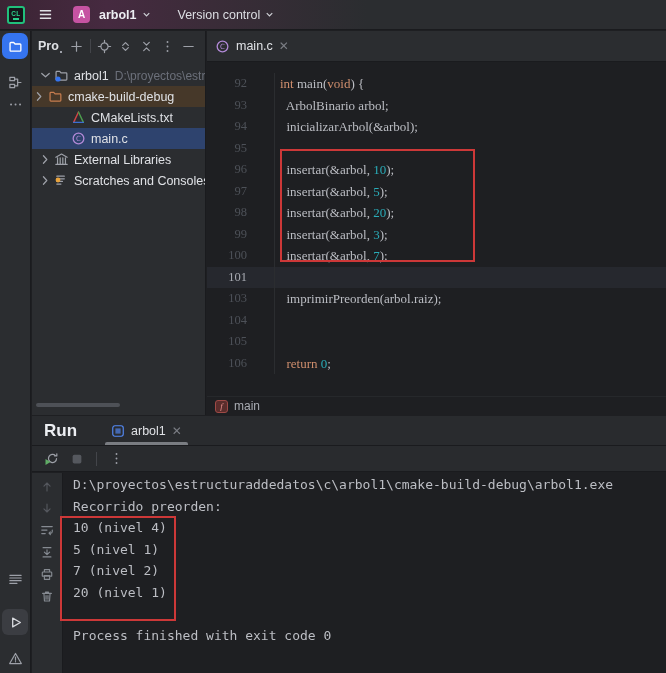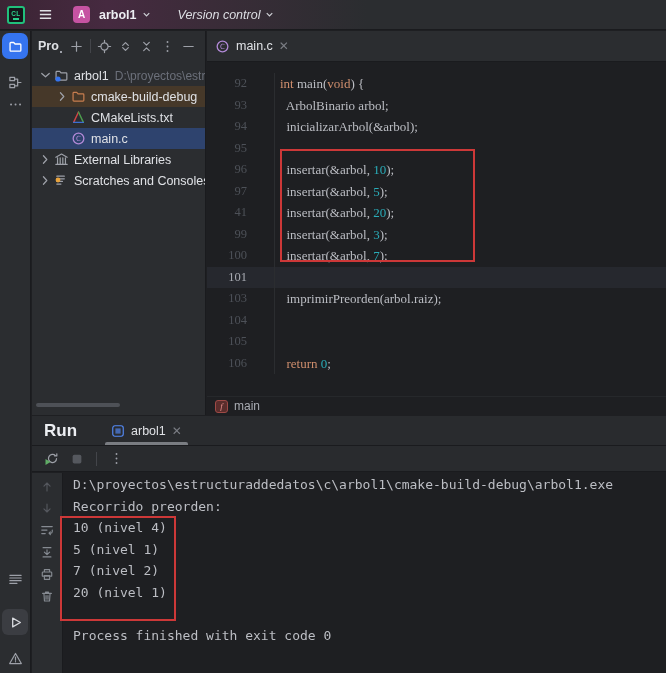--- a/index.html
+++ b/index.html
@@ -17,21 +17,21 @@
     display:flex;align-items:center;border-bottom:1px solid #1a1b1e;}
   .cl-logo{width:18px;height:18px;margin-left:7px;border:2px solid #21c07c;border-radius:3px;
     display:flex;flex-direction:column;align-items:center;justify-content:center;background:#15161a;}
   .cl-logo b{font-size:6.5px;color:#2ad18a;line-height:7px;letter-spacing:.5px;}
   .cl-logo i{display:block;width:6px;height:2px;background:#2ad18a;margin-top:1px;}
   .tb-icon{width:16px;height:16px;display:inline-flex;align-items:center;justify-content:center;}
   .hamburger{margin-left:12px;}
   .avatar{width:17px;height:17px;border-radius:4px;background:#c653a2;margin-left:20px;
     display:flex;align-items:center;justify-content:center;font-size:10px;font-weight:bold;color:#fff;}
   .tb-widget{display:flex;align-items:center;gap:4px;margin-left:9px;font-size:12.5px;color:#eceef2;font-weight:600;}
-  .tb-widget.vcs{margin-left:26px;font-weight:400;color:#dcdee3;font-style:italic;}
+  .tb-widget.vcs{margin-left:26px;font-weight:400;color:#dcdee3;}
 
   
   .left-strip{position:absolute;left:0;top:31px;width:31px;height:642px;background:#2b2d30;border-right:1px solid #1a1b1e;}
   .strip-btn{position:absolute;left:2px;width:26px;height:26px;border-radius:7px;display:flex;align-items:center;justify-content:center;}
   .strip-btn.project{top:2px;background:var(--accent);}
   .strip-btn.structure{top:38px;}
   .strip-btn.more{top:60px;color:#9da0a8;font-size:13px;letter-spacing:1px;}
   .strip-btn.textlines{top:535px;}
   .strip-btn.playbtn{top:578px;background:#3b3d42;border-radius:6px;}
   .strip-btn.problems{top:614px;}
@@ -213,21 +213,21 @@
             </svg>
             <span style="position:absolute;margin-left:-7px;margin-top:7px">
               <svg width="6" height="6" viewBox="0 0 6 6">
                 <circle cx="3" cy="3" r="2.6" fill="#3574f0"></circle>
               </svg>
             </span>
           </span>
           <span class="tlabel">arbol1</span>
           <span class="tpath">D:\proyectos\estru</span>
         </div>
-        <div class="tree-row exc" style="padding-left: 23px;">
+        <div class="tree-row exc" style="">
           <span class="chev">
             <svg width="15" height="15" viewBox="0 0 16 16">
               <path d="M5.8 4l3.6 4-3.6 4" fill="none" stroke="#9da0a8" stroke-width="1.3" stroke-linecap="round" stroke-linejoin="round"></path>
             </svg>
           </span>
           <span class="ticon">
             <svg width="15" height="15" viewBox="0 0 16 16">
               <path d="M2.2 4.6c0-.5.4-.9.9-.9h3l1.4 1.6h5.3c.5 0 .9.4.9.9v5.9c0 .5-.4.9-.9.9H3.1c-.5 0-.9-.4-.9-.9z" fill="none" stroke="#c77d4f" stroke-width="1.3" stroke-linecap="round" stroke-linejoin="round"></path>
             </svg>
           </span>
@@ -321,21 +321,21 @@
         </div>
         <div class="code-row">
           <span class="ln">96</span>
           <span class="ct"><span class="tok-pl">  insertar(&amp;arbol, </span><span class="tok-num">10</span><span class="tok-pl">);</span></span>
         </div>
         <div class="code-row">
           <span class="ln">97</span>
           <span class="ct"><span class="tok-pl">  insertar(&amp;arbol, </span><span class="tok-num">5</span><span class="tok-pl">);</span></span>
         </div>
         <div class="code-row">
-          <span class="ln">41</span>
+          <span class="ln">98</span>
           <span class="ct"><span class="tok-pl">  insertar(&amp;arbol, </span><span class="tok-num">20</span><span class="tok-pl">);</span></span>
         </div>
         <div class="code-row">
           <span class="ln">99</span>
           <span class="ct"><span class="tok-pl">  insertar(&amp;arbol, </span><span class="tok-num">3</span><span class="tok-pl">);</span></span>
         </div>
         <div class="code-row">
           <span class="ln">100</span>
           <span class="ct"><span class="tok-pl">  insertar(&amp;arbol, </span><span class="tok-num">7</span><span class="tok-pl">);</span></span>
         </div>

